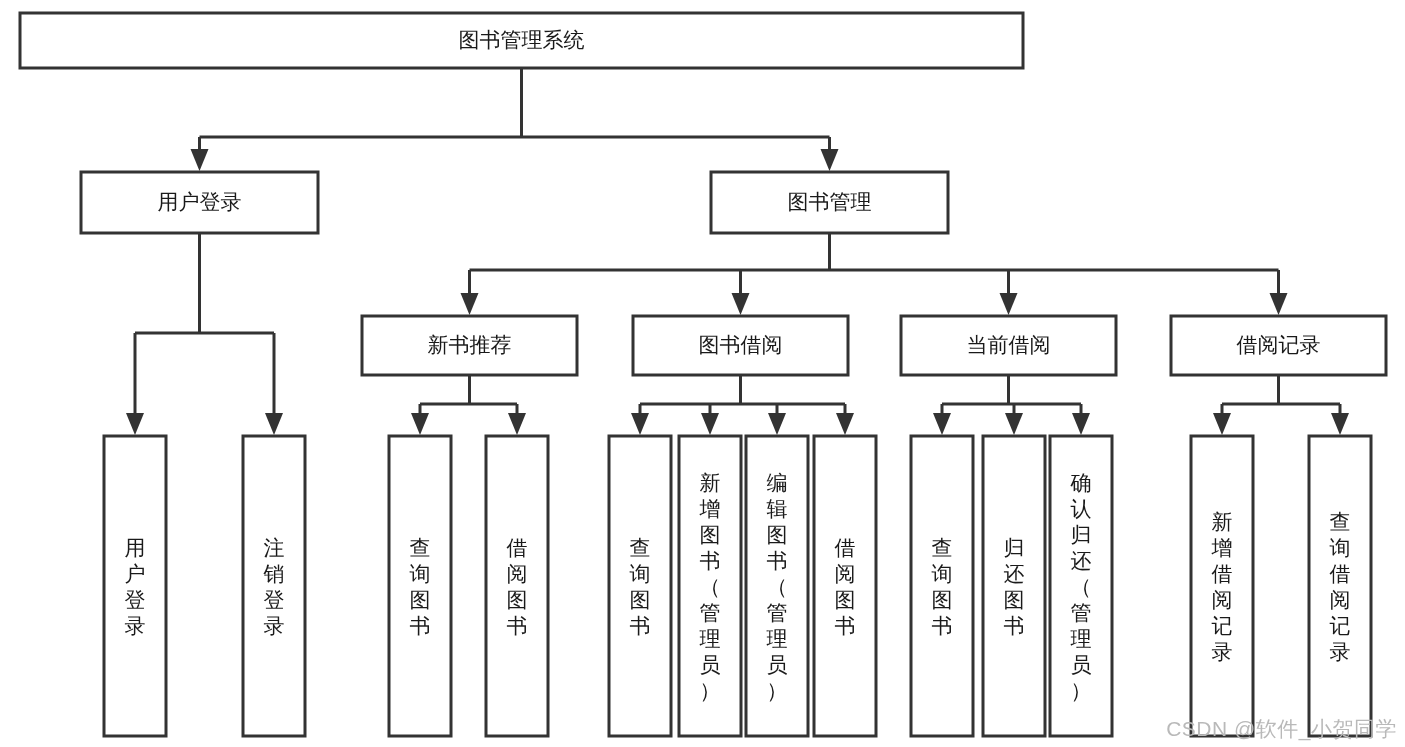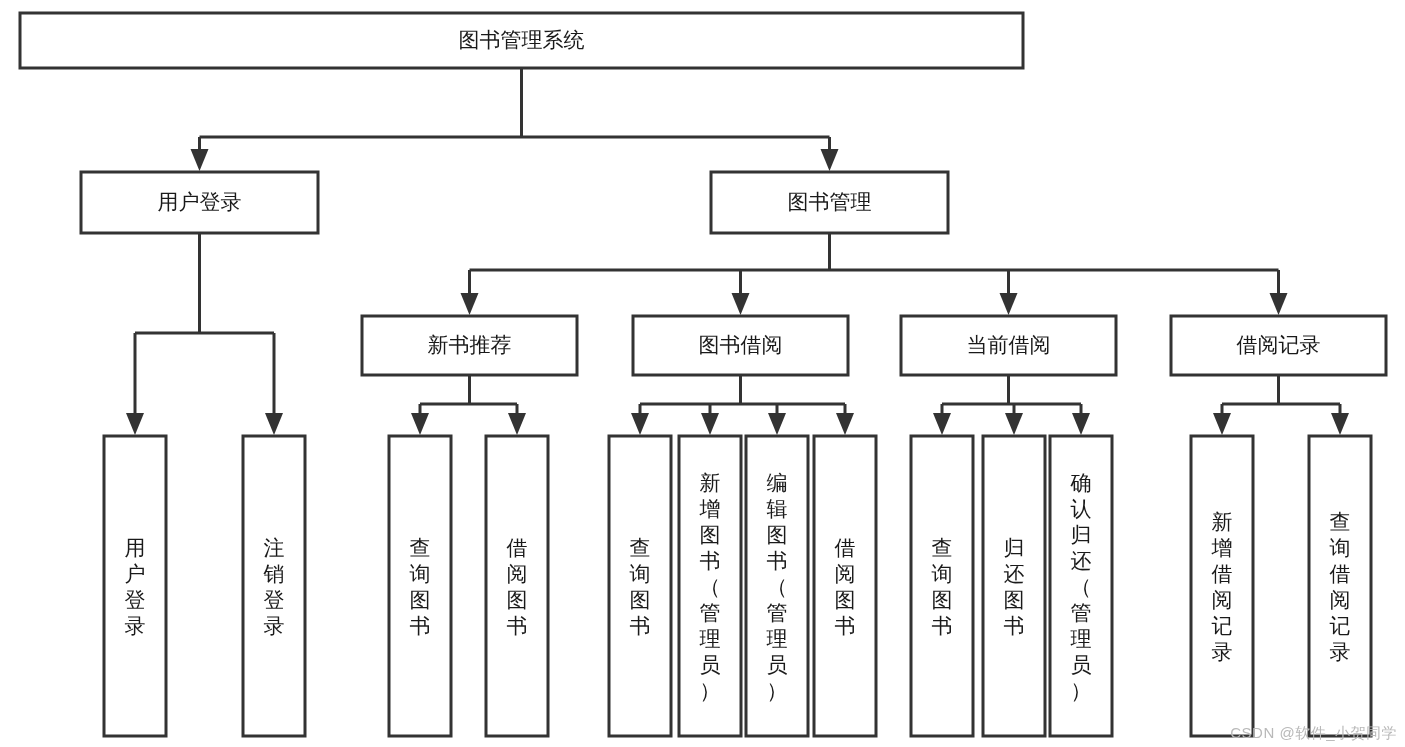--- a/index.html
+++ b/index.html
@@ -18,21 +18,21 @@
     text-anchor:middle;dominant-baseline:middle;
   }
   .leaf-label{
     font-family:"Liberation Sans","DejaVu Sans",sans-serif;
     font-size:21px;fill:#1a1a1a;
     text-anchor:middle;
   }
   .watermark{
     position:absolute;right:8px;bottom:4px;
     font-family:"Liberation Sans","DejaVu Sans",sans-serif;
-    font-size:15px;color:#b9b9b9;letter-spacing:0.5px;
+    font-size:21px;color:#b9b9b9;letter-spacing:0.5px;
     white-space:nowrap;user-select:none;
   }
 </style>
 </head>
 <body>
 
 <svg id="canvas" viewBox="0 0 1405 747" xmlns="http://www.w3.org/2000/svg">
   <g id="connectors">
       <line x1="521.5" y1="68" x2="521.5" y2="137" class="conn"></line>
       <line x1="199.5" y1="137" x2="829.5" y2="137" class="conn"></line>

